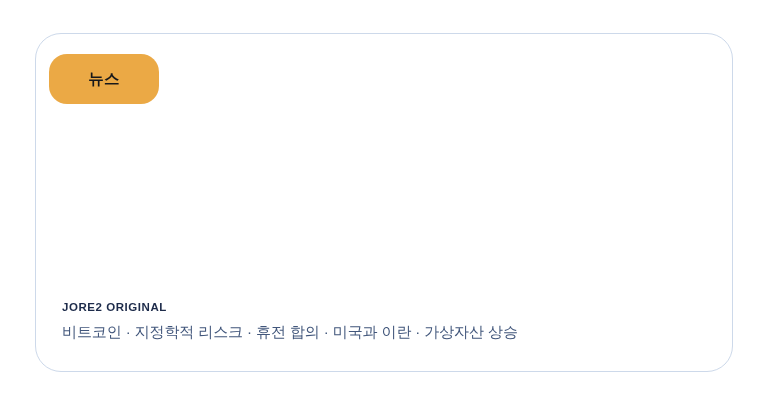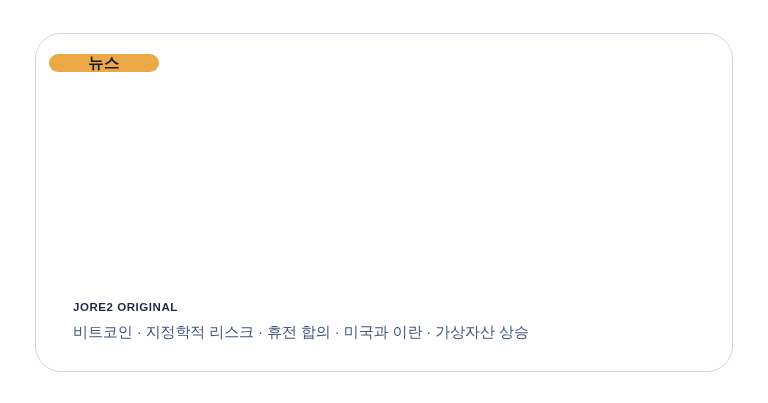--- a/index.html
+++ b/index.html
@@ -42,21 +42,21 @@
     border-radius: 26px;
     background: transparent;
   }
 
   
   #category-badge {
     position: absolute;
     left: 13px;
     top: 20px;
     min-width: 110px;
-    height: 18px;
+    height: 50px;
     padding: 0 26px;
     box-sizing: border-box;
     display: flex;
     align-items: center;
     justify-content: center;
     background: #eba945;
     border-radius: 18px;
     color: #17181a;
     font-size: 15.5px;
     font-weight: bold;
@@ -79,21 +79,21 @@
     white-space: pre-line;
     text-rendering: optimizeLegibility;
   }
   .headline-line {
     display: block;
   }
 
   
   #source-strip {
     position: absolute;
-    left: 17px;
+    left: 6px;
     right: 13px;
     bottom: 17px;
     height: 64px;
     background: #ffffff;
     border-radius: 15px;
     box-sizing: border-box;
     padding: 11px 20px 0 20px;
   }
   #source-label {
     color: #1d2b4a;

